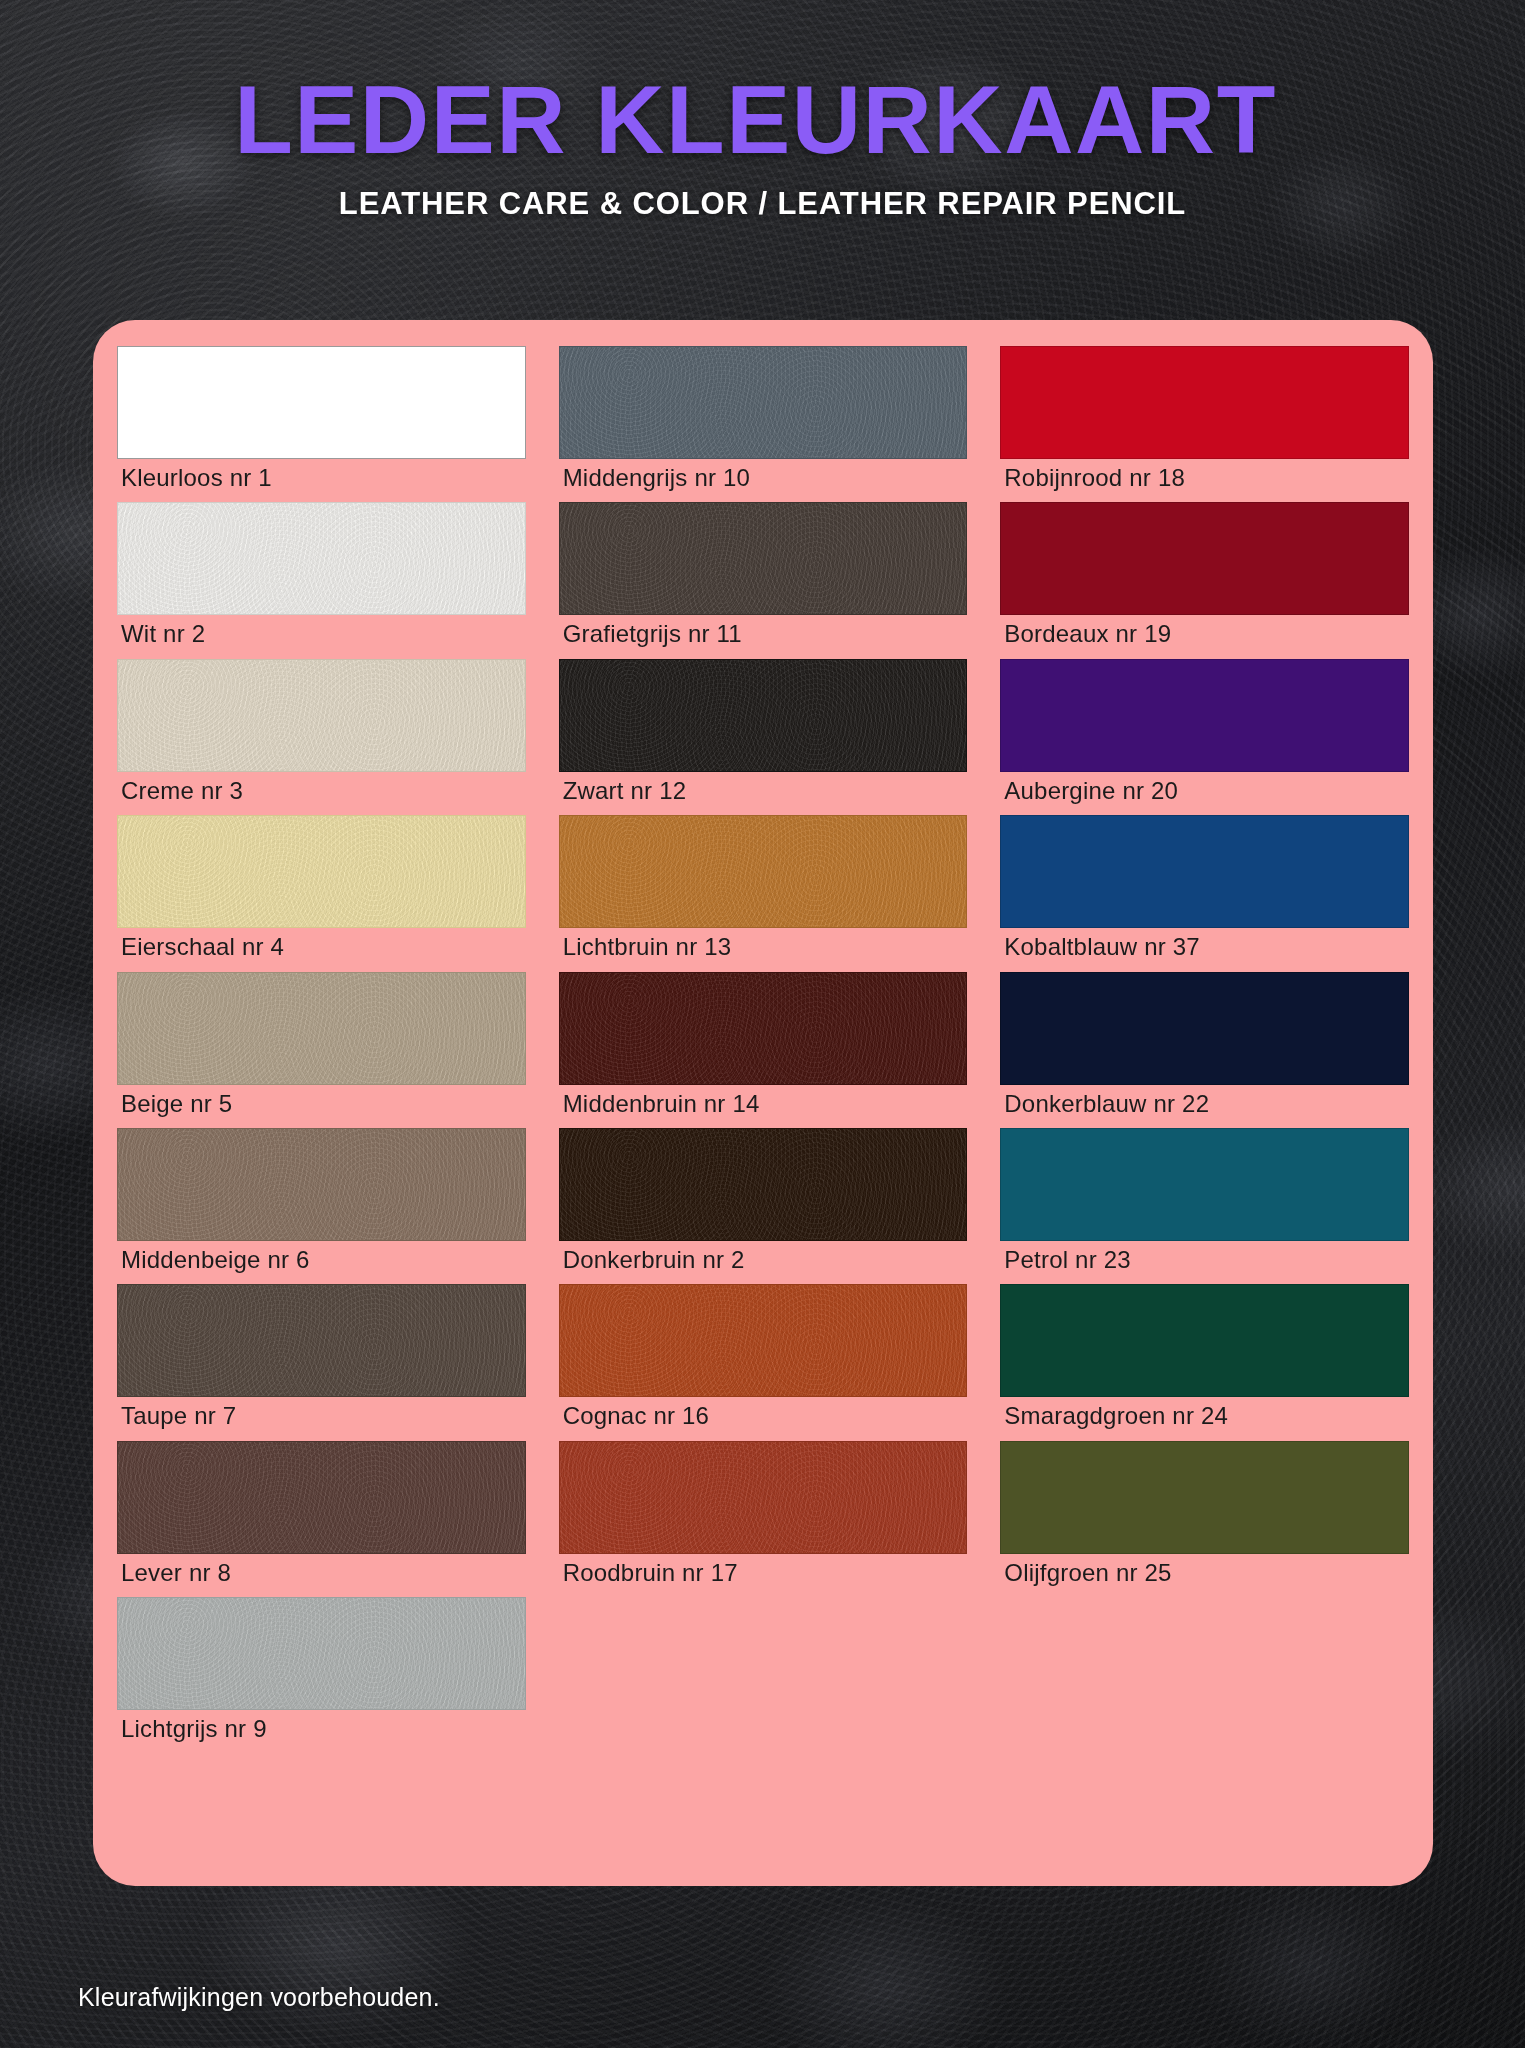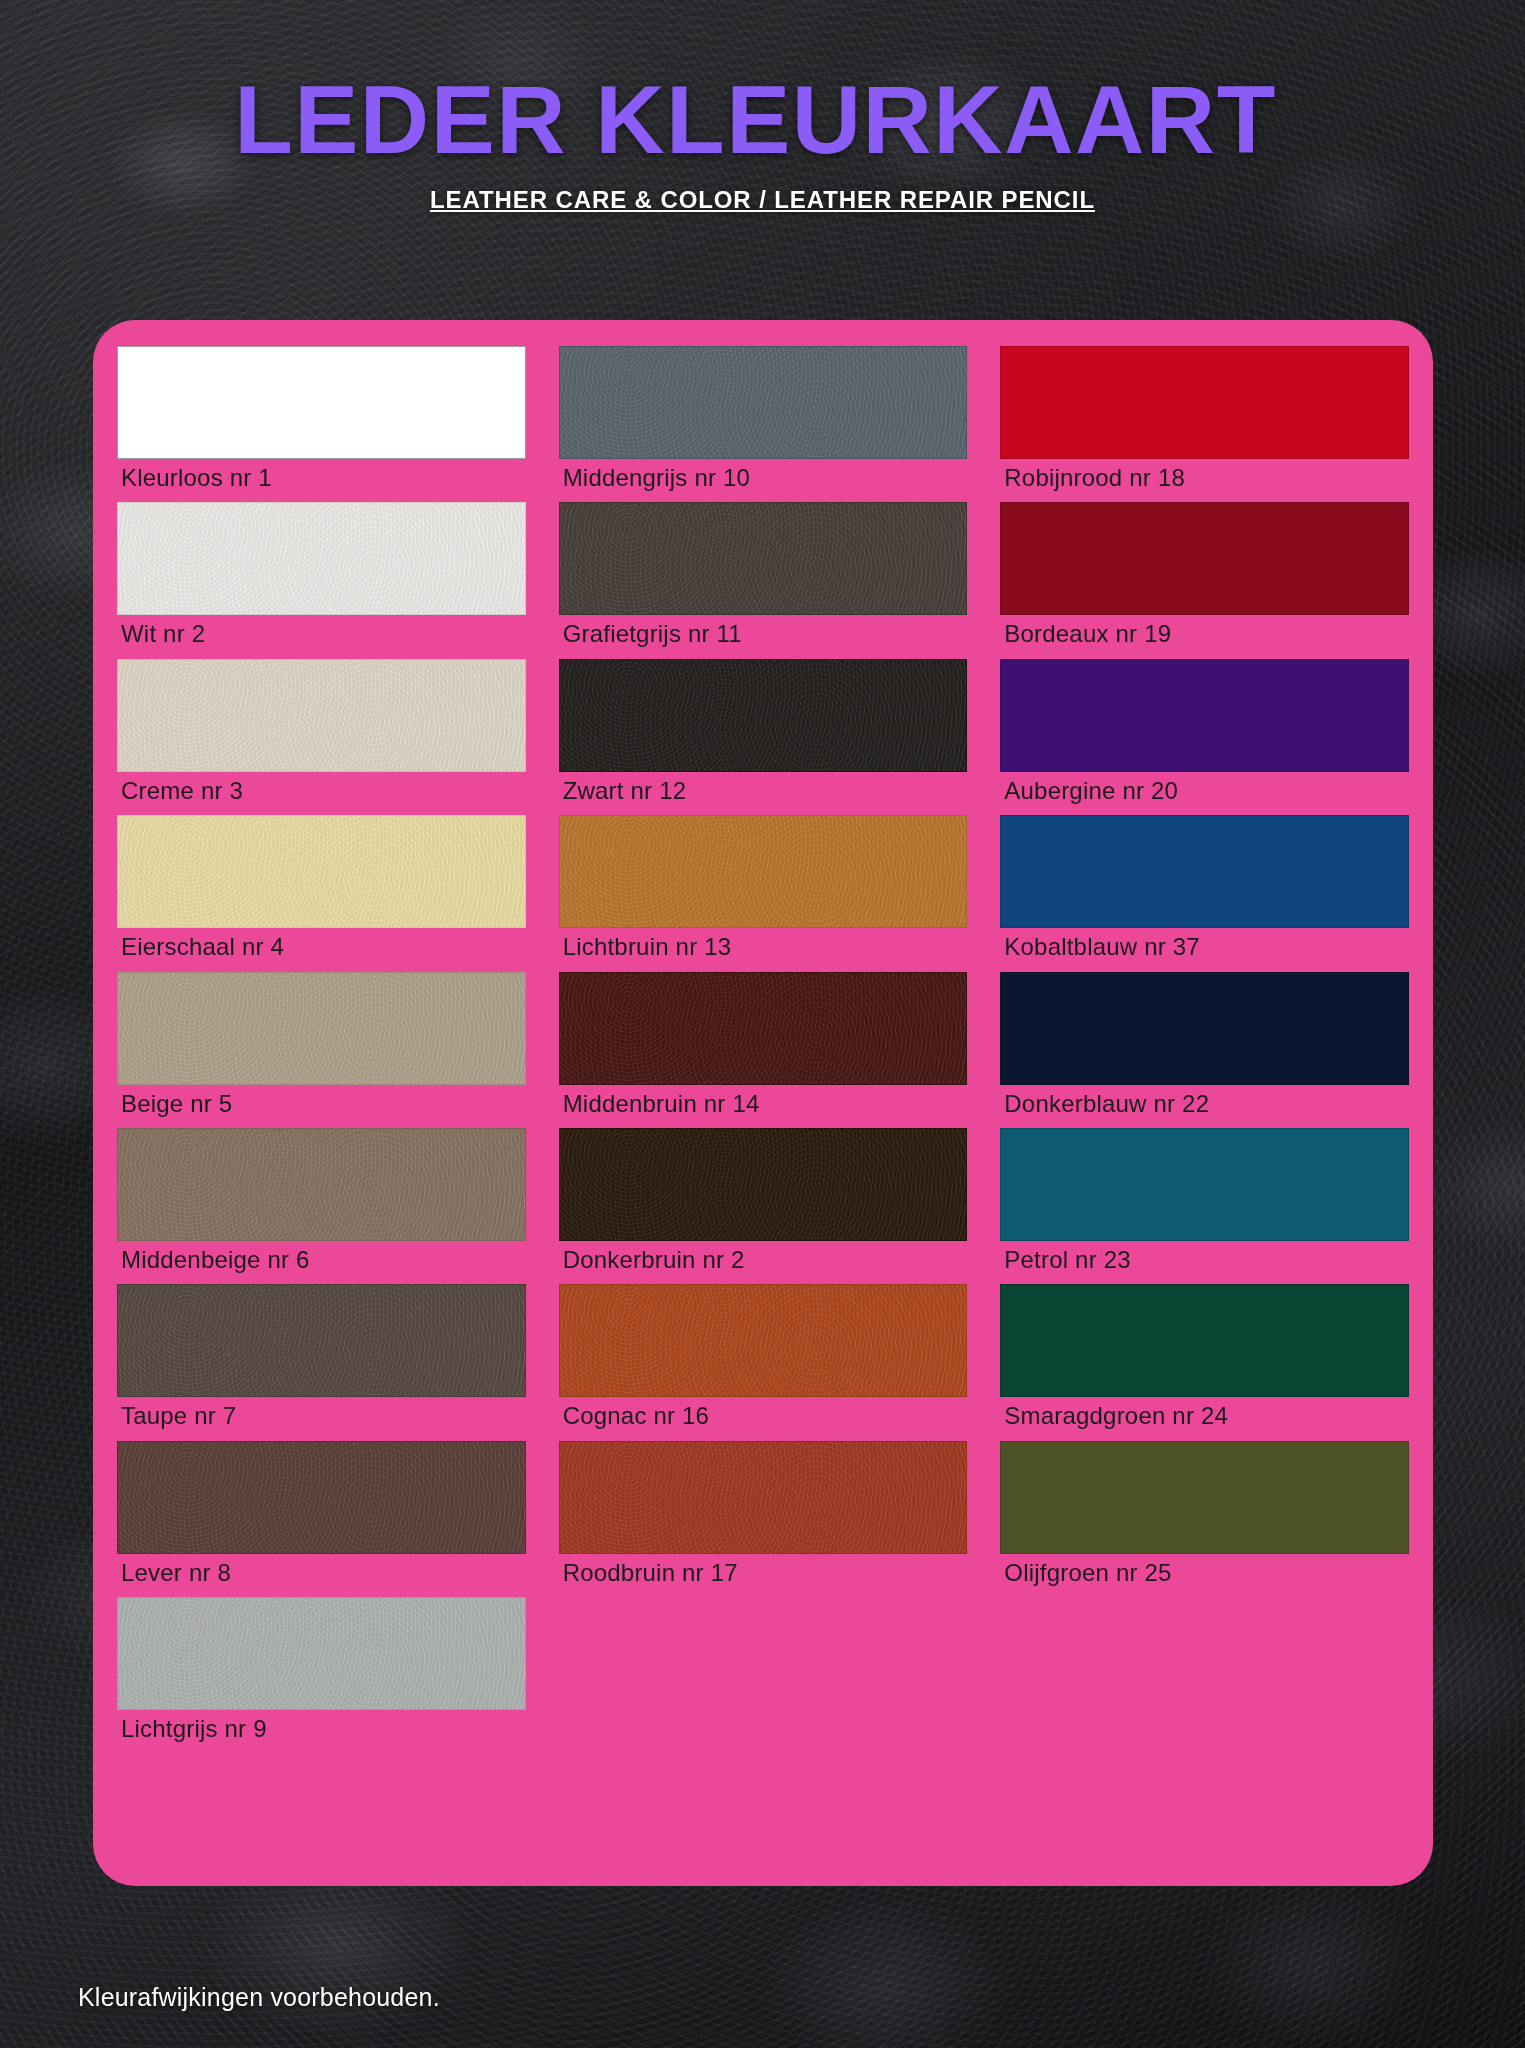--- a/index.html
+++ b/index.html
@@ -67,35 +67,34 @@
     font-weight: 700;
     letter-spacing: 1.5px;
     line-height: 1.0;
     font-family: "Liberation Sans", sans-serif;
     text-shadow: 0 2px 10px rgba(0,0,0,.55);
     padding-right: 14px;
   }
   #subtitle {
     margin-top: 18px;
     color: #ffffff;
-    font-size: 24px;
+    font-size: 31px;
     font-weight: 700;
     letter-spacing: .9px;
     text-shadow: 0 1px 6px rgba(0,0,0,.6);
-    text-decoration: underline;
   }
 
   
   #card {
     position: absolute;
     left: 93px;
     top: 320px;
     width: 1340px;
     height: 1566px;
-    background: #ec4899;
+    background: #fca5a5;
     border-radius: 42px;
     z-index: 2;
     padding: 26px 24px 20px 24px;
   }
 
   #swatch-grid {
     display: grid;
     grid-template-columns: repeat(3, 1fr);
     column-gap: 33px;
     align-content: start;

